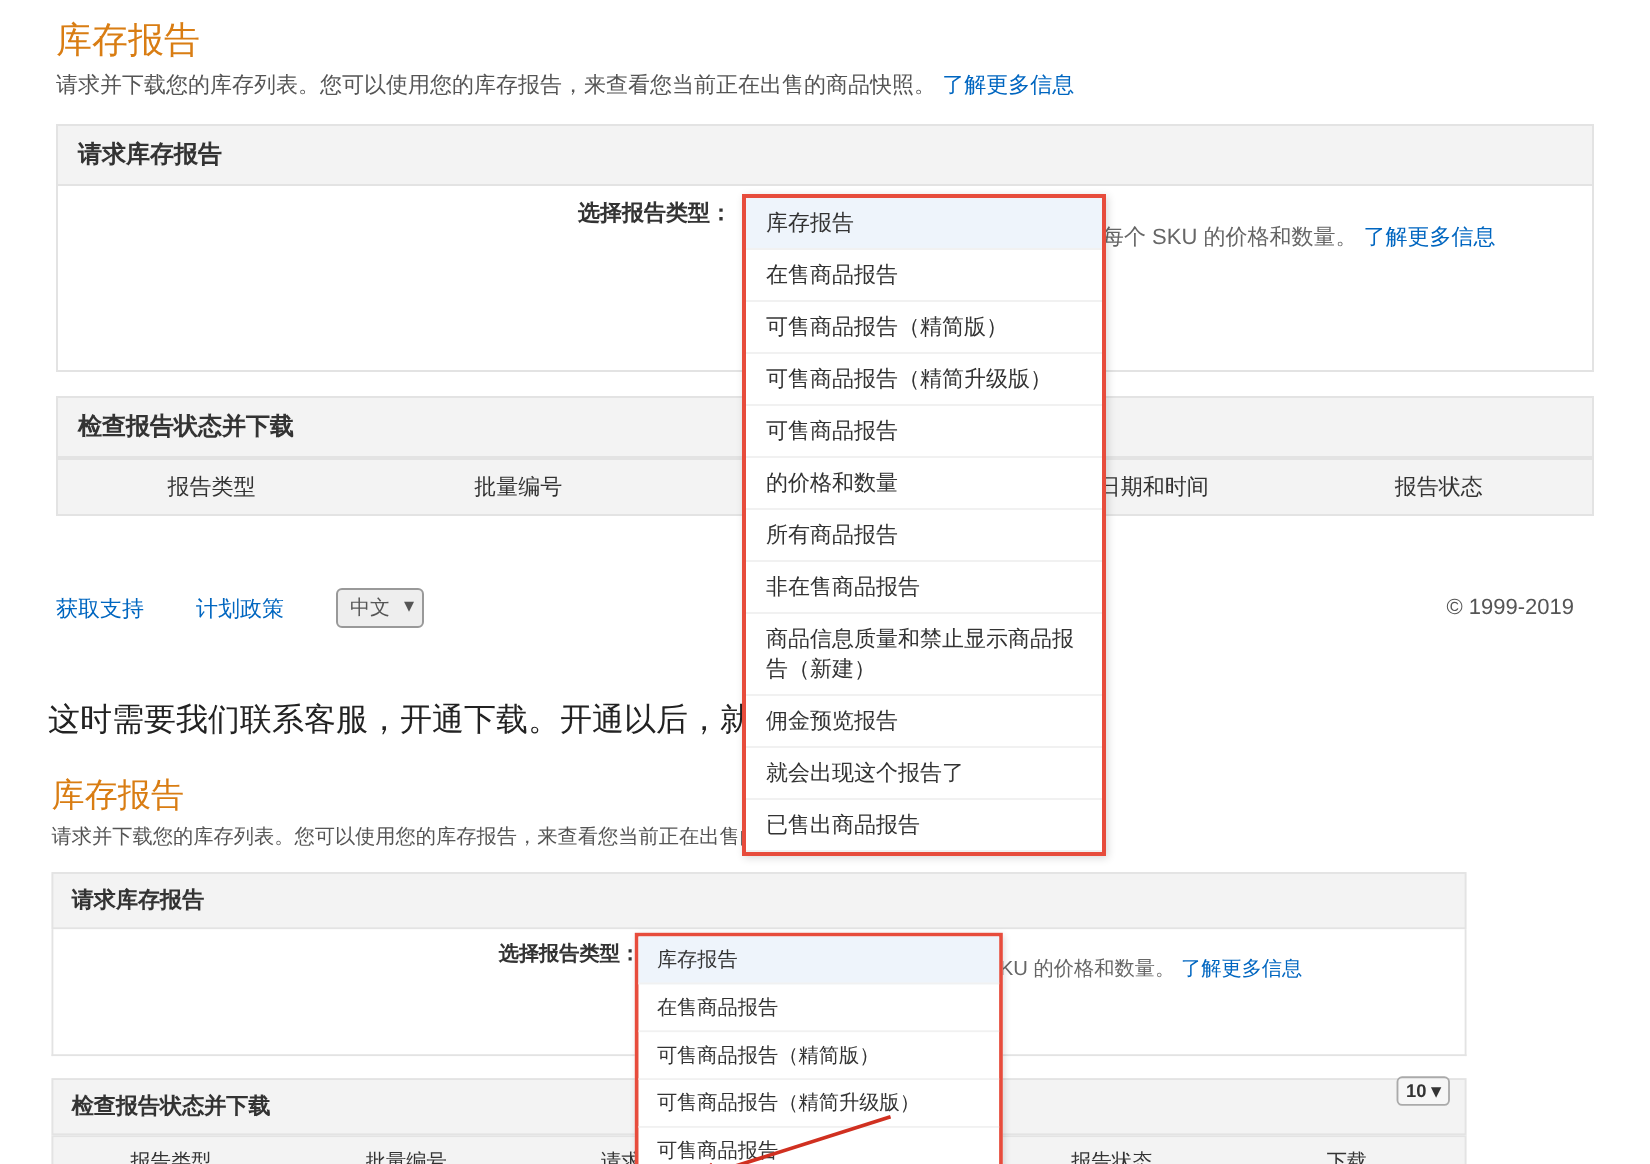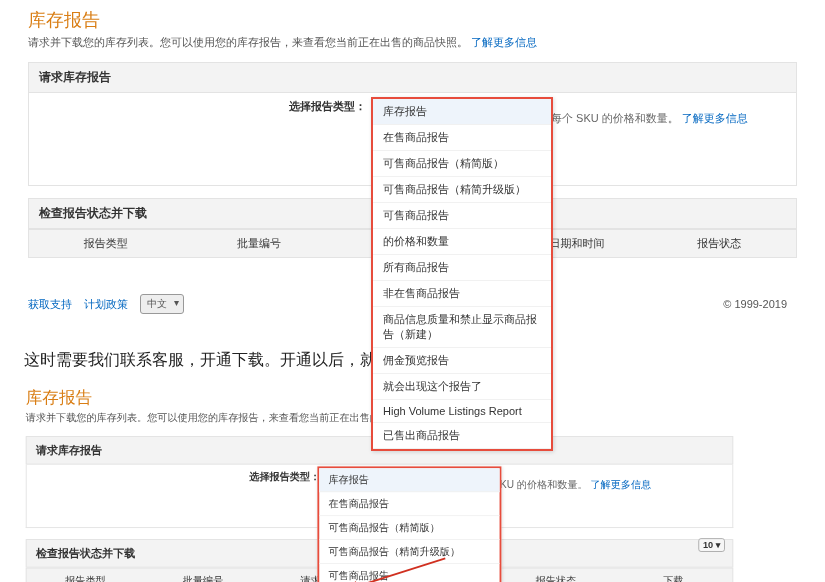--- a/index.html
+++ b/index.html
@@ -85,21 +85,21 @@
   .tbl-head div { text-align: center; flex: 1; }
   .footer {
     margin-top: 30px;
     padding: 6px 10px 14px 0;
     font-size: 11px;
     color: #555;
     display: flex;
     align-items: center;
     justify-content: space-between;
   }
-  .footer-left { display: flex; align-items: center; gap: 12px; }
+  .footer-left { display: flex; align-items: center; gap: 26px; }
   .lang-sel {
     border: 1px solid #999;
     border-radius: 3px;
     padding: 2px 16px 2px 6px;
     font-size: 10px;
     position: relative;
     background: #eee;
   }
   .lang-sel:after {
     content: "▾"; position: absolute; right: 4px; top: 2px; color: #555;
@@ -161,21 +161,20 @@
       <div class="dropdown-item">在售商品报告</div>
       <div class="dropdown-item">可售商品报告（精简版）</div>
       <div class="dropdown-item">可售商品报告（精简升级版）</div>
       <div class="dropdown-item">可售商品报告</div>
       <div class="dropdown-item">的价格和数量</div>
       <div class="dropdown-item">所有商品报告</div>
       <div class="dropdown-item">非在售商品报告</div>
       <div class="dropdown-item">商品信息质量和禁止显示商品报告（新建）</div>
       <div class="dropdown-item">佣金预览报告</div>
       <div class="dropdown-item">就会出现这个报告了</div>
-      <div class="dropdown-item">High Volume Listings Report</div>
       <div class="dropdown-item">已售出商品报告</div>
     </div>
   </div>
 
   <div class="section-bar">检查报告状态并下载</div>
   <div class="tbl-head">
     <div>报告类型</div>
     <div>批量编号</div>
     <div>请求日</div>
     <div>完成日期和时间</div>

